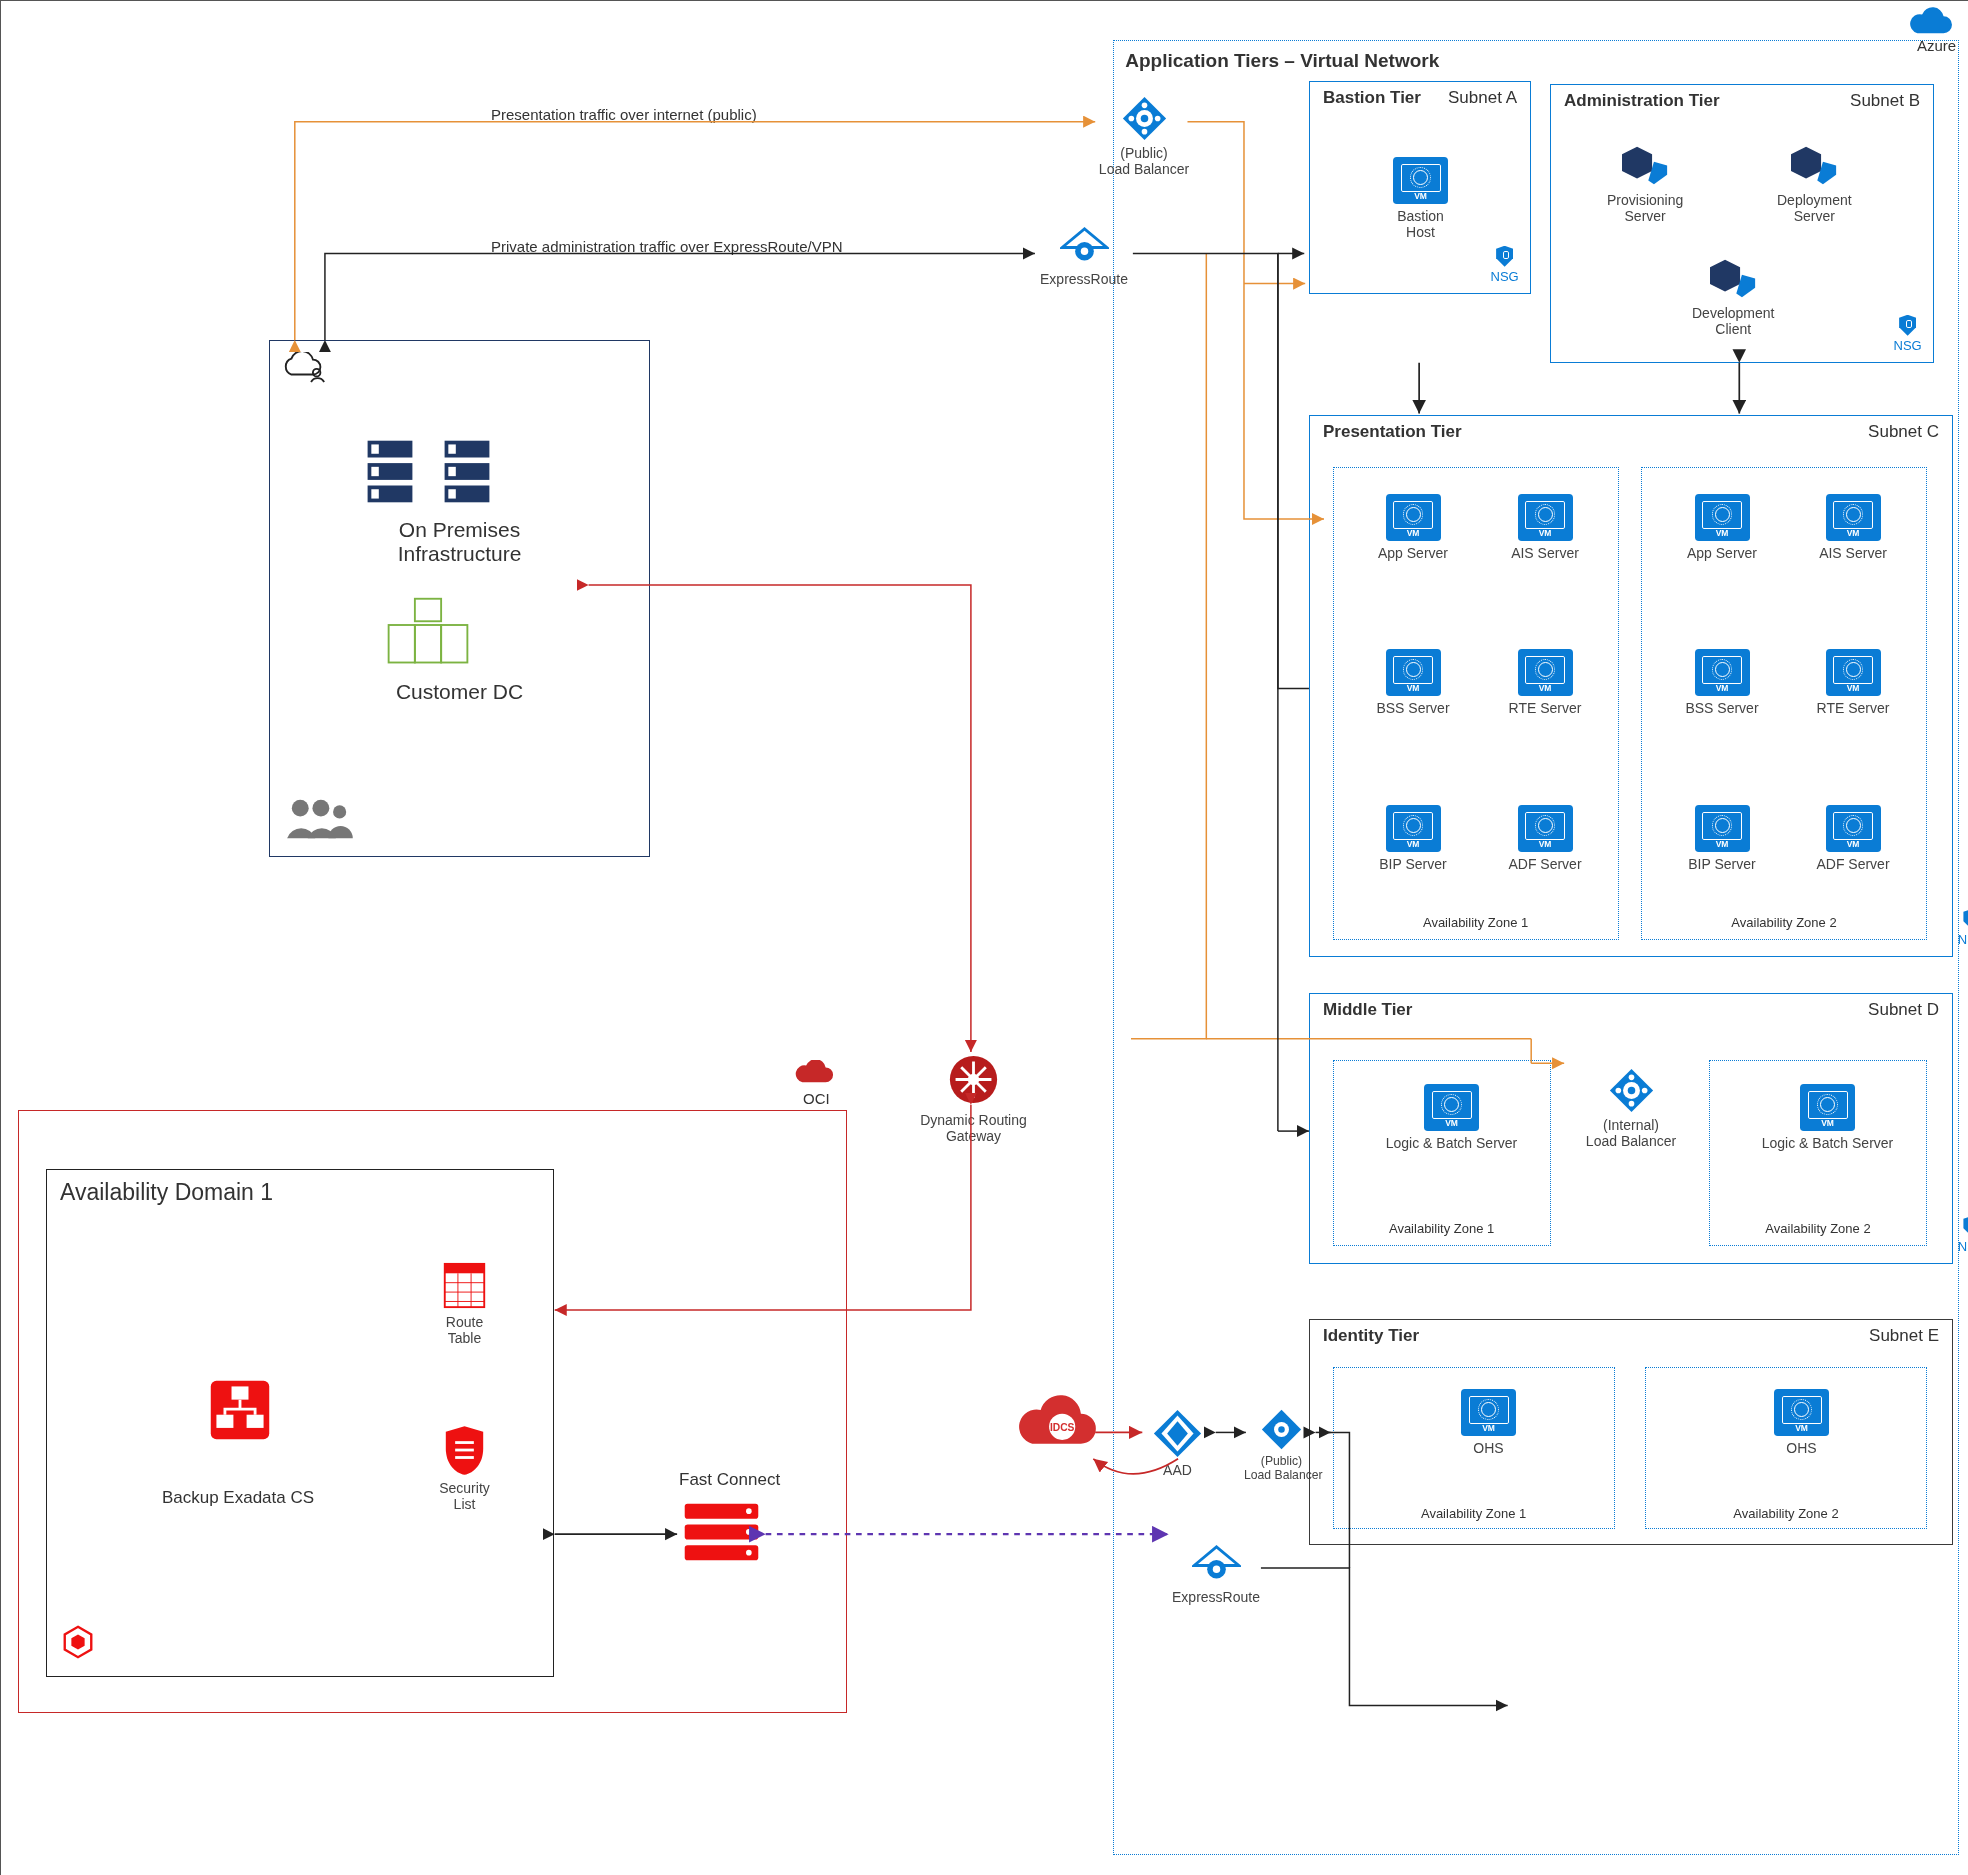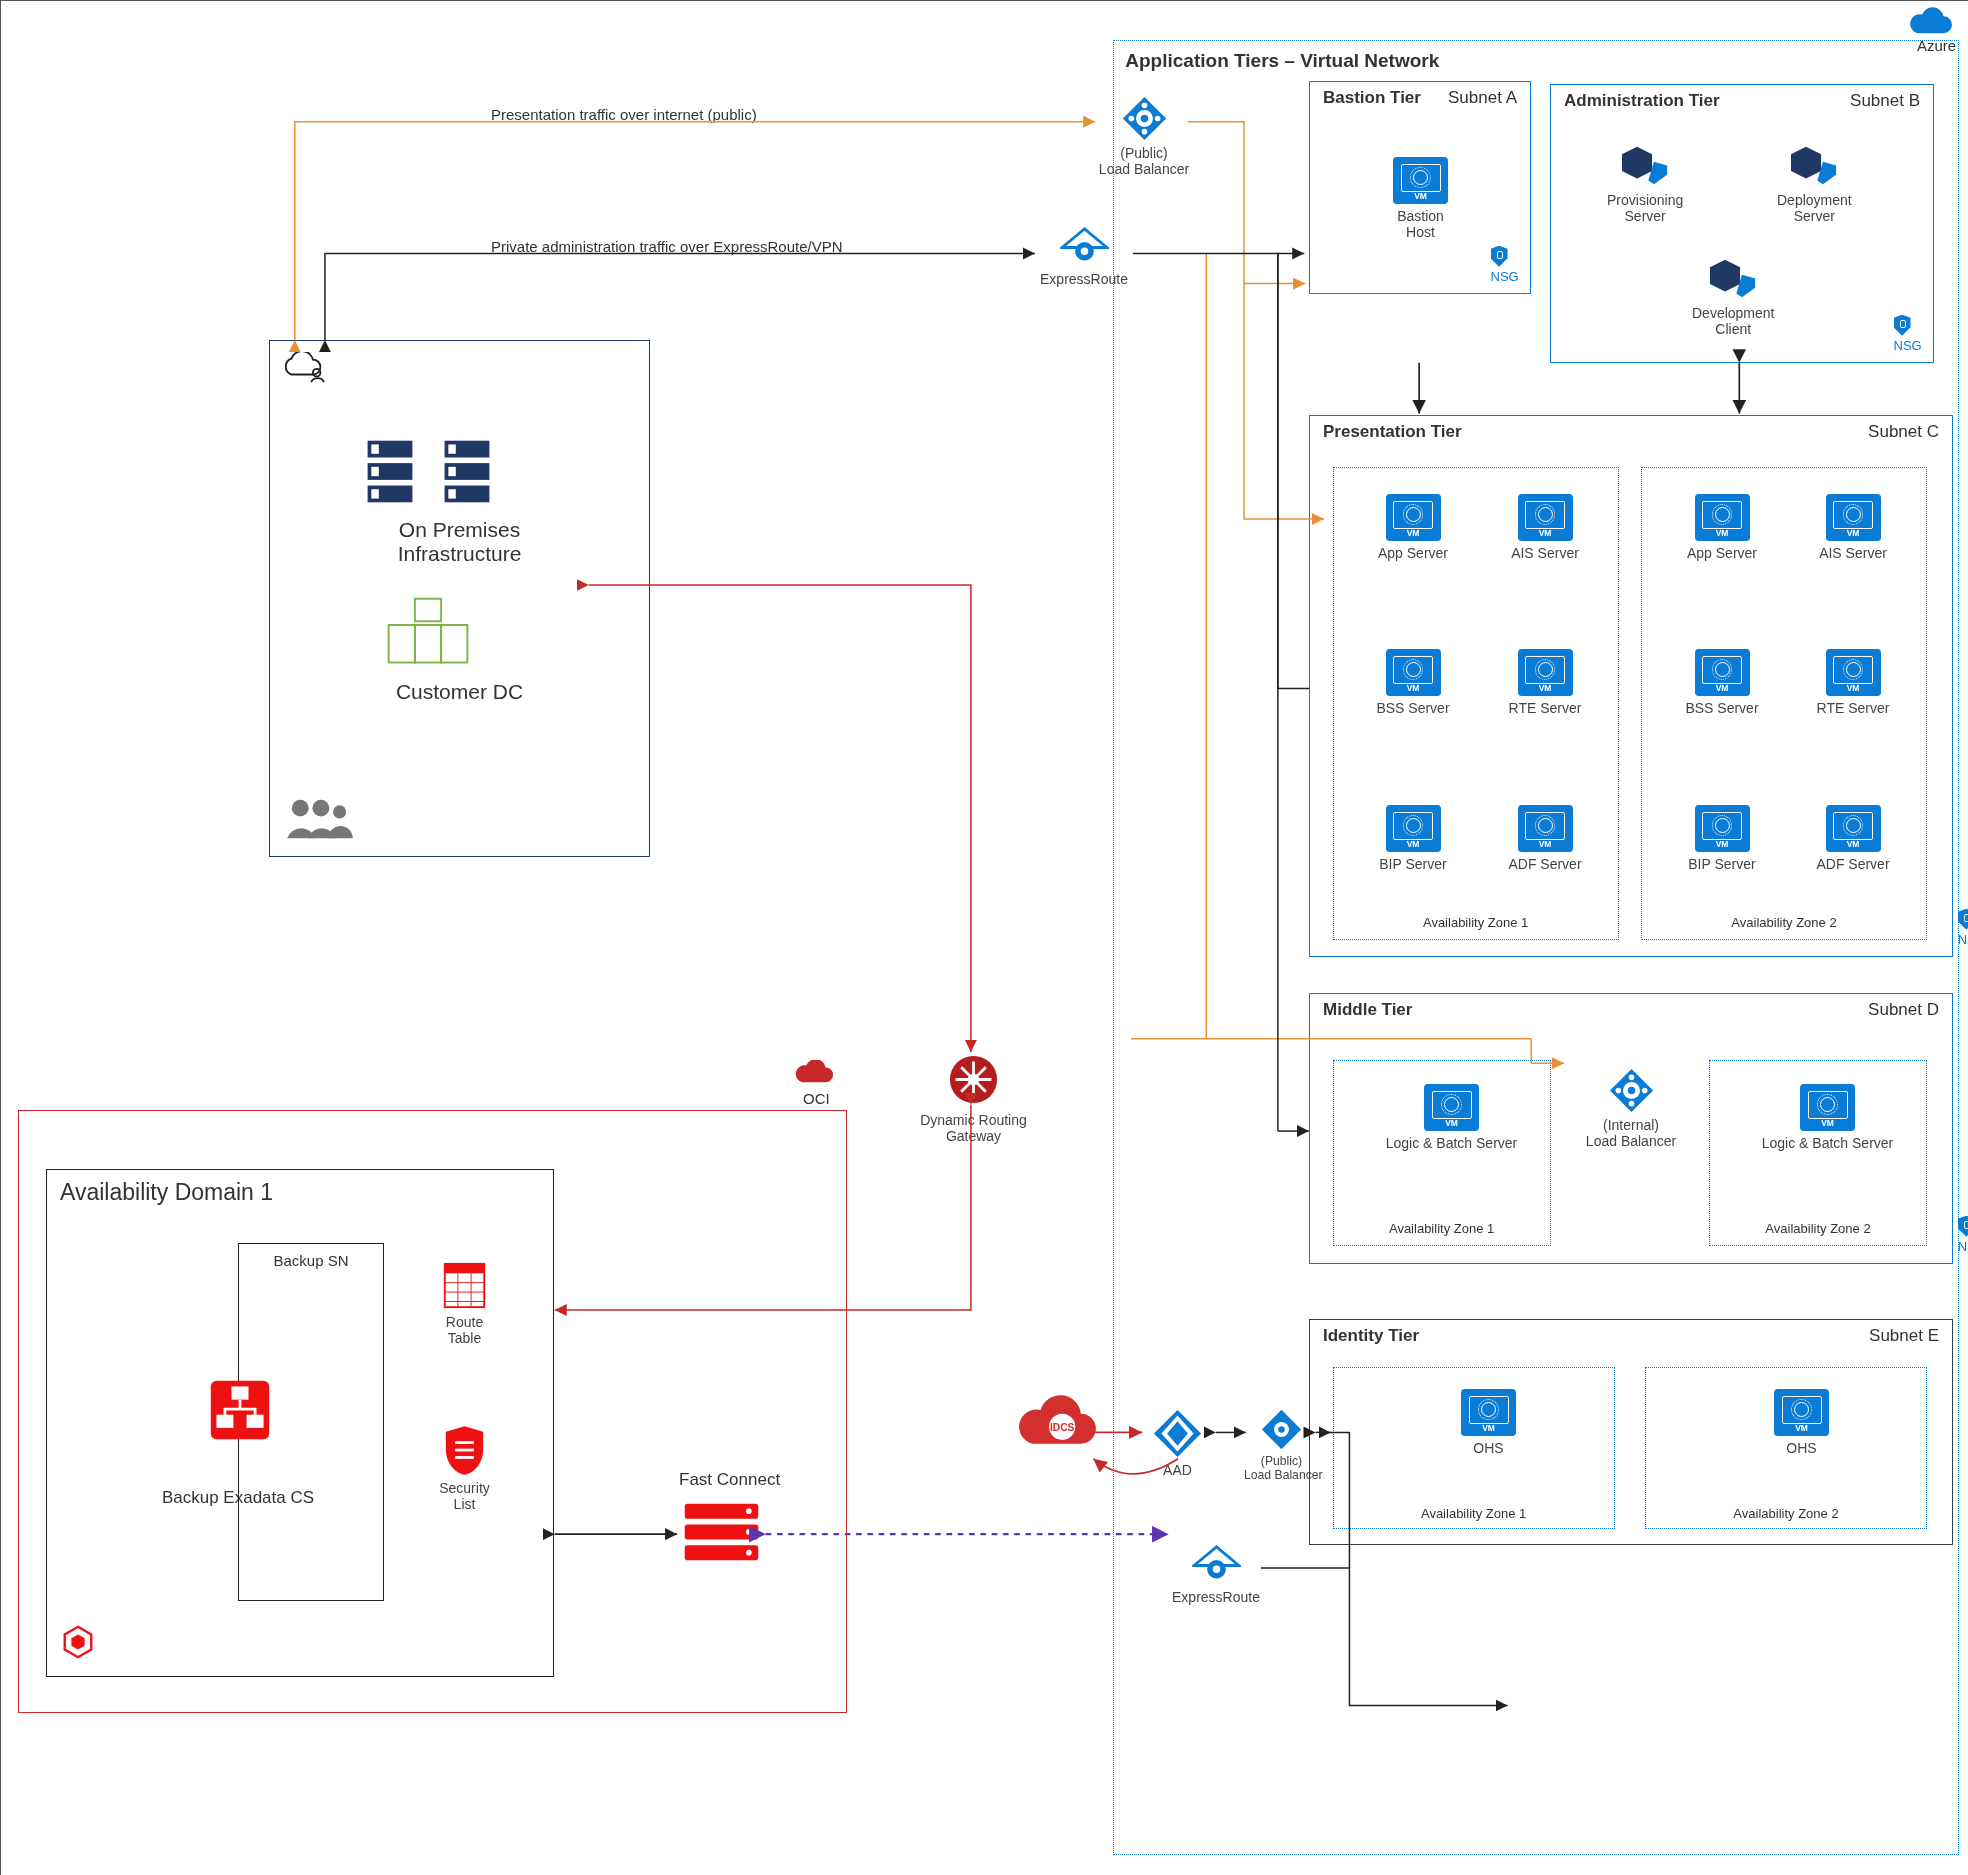--- a/index.html
+++ b/index.html
@@ -12,21 +12,21 @@
   .title-r{position:absolute;top:5.6px;right:13px;font-size:17px}
   .title-l{position:absolute;top:5.6px;left:13px;font-size:17px;font-weight:600}
   .bold{font-weight:700}
   .vm-node{display:flex;flex-direction:column;align-items:center;gap:3.8px}
   .vm-icon{width:55px;height:47px;background:#0a7cd5;border-radius:3.8px;display:flex;align-items:center;justify-content:center;position:relative}
   .vm-icon::after{content:"VM";position:absolute;bottom:2.8px;left:0;right:0;text-align:center;color:#fff;font-size:8.5px;font-weight:600}
   .vm-screen{width:38px;height:26px;border:1.9px solid #fff;border-radius:1.9px;display:flex;align-items:center;justify-content:center;margin-top:-5.6px}
   .gear{width:13px;height:13px;border:1.9px solid #fff;border-radius:50%;position:relative}
   .gear::before{content:"";position:absolute;inset:-3.8px;border:1.9px dotted #fff;border-radius:50%}
   .vm-label{font-size:14px;color:#444;text-align:center;line-height:1.15}
-  .nsg{display:flex;flex-direction:column;align-items:flex-start;gap:1.9px;font-size:13px;color:#0a7cd5}
+  .nsg{display:flex;flex-direction:column;align-items:center;gap:1.9px;font-size:13px;color:#0a7cd5}
   .nsg .shield{width:17px;height:21px;background:#0a7cd5;clip-path:polygon(50% 0,100% 15%,100% 60%,50% 100%,0 60%,0 15%);position:relative}
   .nsg .shield::after{content:"";position:absolute;left:6.6px;top:5.6px;width:3.8px;height:5.6px;border:1.4px solid #fff;border-radius:1.9px}
   .dotted-box{border:1.9px dotted #0a7cd5}
   .thin-dotted{border:1.4px dotted #0a7cd5}
   .solid-blue{border:1.4px solid #0a7cd5}
   .solid-dark{border:1.4px solid #3a3a3a}
   .solid-black{border:1.4px solid #222}
   .solid-red{border:1.4px solid #c62828}
   .thick-darkblue{border:1.9px solid #203864}
   svg.icon{display:block}
@@ -290,23 +290,20 @@
         <circle cx="27" cy="27" r="6" fill="#fff"></circle>
       </svg>
     <div class="vm-label" style="margin-top:3.8px">Dynamic Routing Gateway</div>
   </div>
 
   <div class="box solid-red" style="left:17px;top:1109px;width:829px;height:603px"></div>
 
   <div class="box solid-black" style="left:45px;top:1168px;width:508px;height:508px">
     <div class="label" style="left:13px;top:9.4px;font-size:23px">Availability Domain 1</div>
 
-    <div class="box solid-black" style="left:191px;top:73px;width:146px;height:358px">
-      <div class="label small center" style="left:0;right:0;top:7.5px">Backup SN</div>
-    </div>
 
     <div class="box center" style="left:141px;top:207px;width:104px">
       <svg width="66" height="66" viewBox="0 0 70 70">
           <rect x="4" y="4" width="62" height="62" rx="6" fill="#e11"></rect>
           <rect x="26" y="10" width="18" height="14" fill="#fff"></rect>
           <rect x="10" y="40" width="18" height="14" fill="#fff"></rect>
           <rect x="42" y="40" width="18" height="14" fill="#fff"></rect>
           <path d="M35 24v10M35 34H19v6M35 34h16v6" stroke="#fff" stroke-width="3" fill="none"></path>
         </svg>
     </div>

